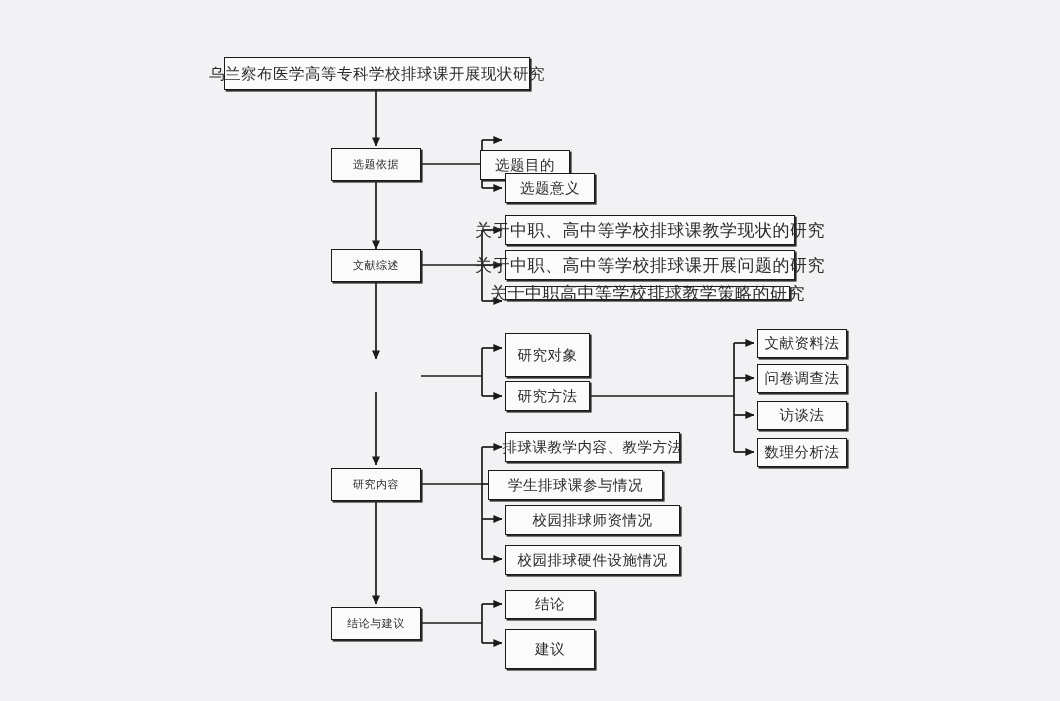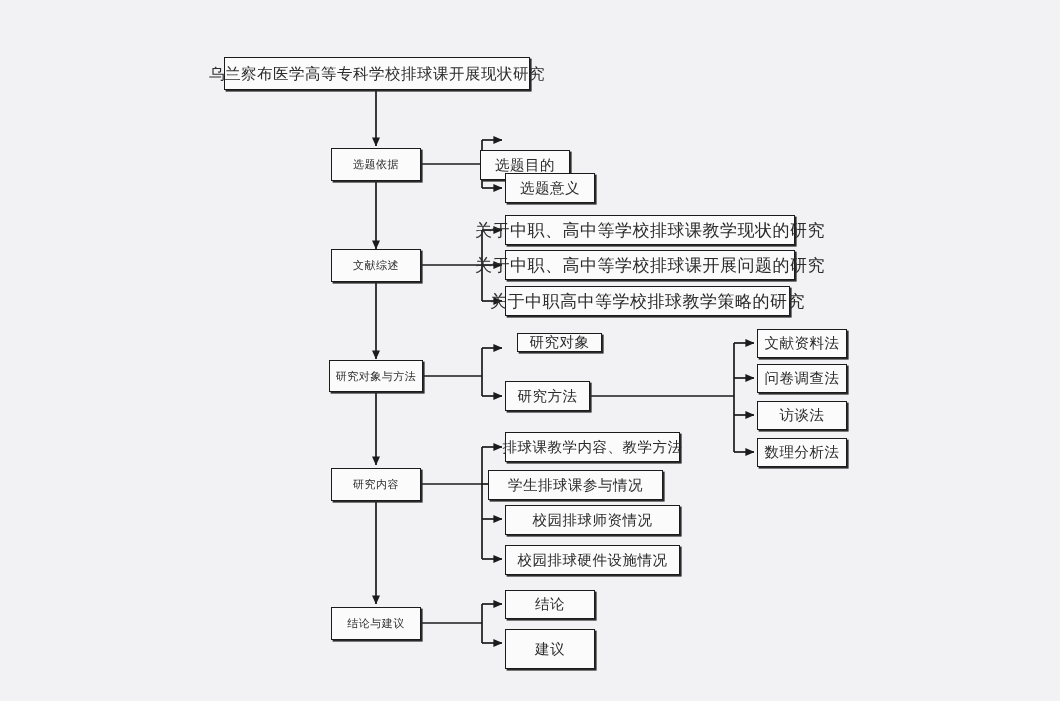--- a/index.html
+++ b/index.html
@@ -112,23 +112,20 @@
   </div>
 
   <div class="node n-main" style="left:331px; top:148px; width:90px; height:33px;">
     <span>选题依据</span>
   </div>
 
   <div class="node n-main" style="left:331px; top:249px; width:90px; height:33px;">
     <span>文献综述</span>
   </div>
 
-  <div class="node n-main" style="left:329px; top:360px; width:94px; height:32px;">
-    <span>研究对象与方法</span>
-  </div>
 
   <div class="node n-main" style="left:331px; top:468px; width:90px; height:33px;">
     <span>研究内容</span>
   </div>
 
   <div class="node n-main" style="left:331px; top:607px; width:90px; height:33px;">
     <span>结论与建议</span>
   </div>
 
   <div class="node n-sub" style="left:480px; top:125px; width:90px; height:30px;margin-top:25px;">
@@ -137,25 +134,25 @@
   <div class="node n-sub" style="left:505px; top:173px; width:90px; height:30px;">
     <span>选题意义</span>
   </div>
 
   <div class="node n-lit" style="left:505px; top:215px; width:290px; height:30px;">
     <span>关于中职、高中等学校排球课教学现状的研究</span>
   </div>
   <div class="node n-lit" style="left:505px; top:250px; width:290px; height:30px;">
     <span>关于中职、高中等学校排球课开展问题的研究</span>
   </div>
-  <div class="node n-lit" style="left:505px; top:286px; width:285px; height:30px;">
+  <div class="node n-lit" style="left:505px; top:286px; width:285px; height:14px;">
     <span>关于中职高中等学校排球教学策略的研究</span>
   </div>
 
-  <div class="node n-sub" style="left:517px; top:333px; width:85px; height:19px;">
+  <div class="node n-sub" style="left:505px; top:333px; width:85px; height:44px;">
     <span>研究对象</span>
   </div>
   <div class="node n-sub" style="left:505px; top:381px; width:85px; height:30px;">
     <span>研究方法</span>
   </div>
 
   <div class="node n-method" style="left:757px; top:329px; width:90px; height:29px;">
     <span>文献资料法</span>
   </div>
   <div class="node n-method" style="left:757px; top:364px; width:90px; height:29px;">

